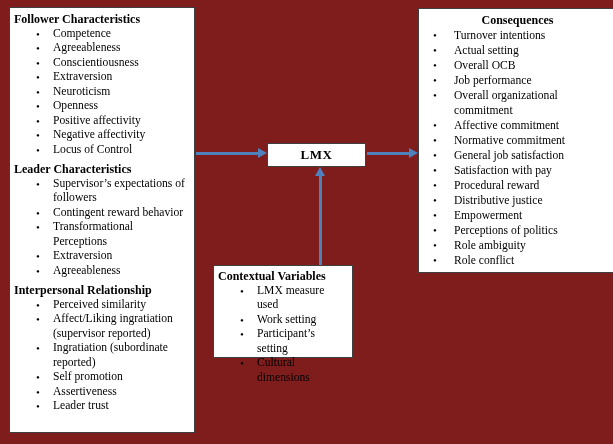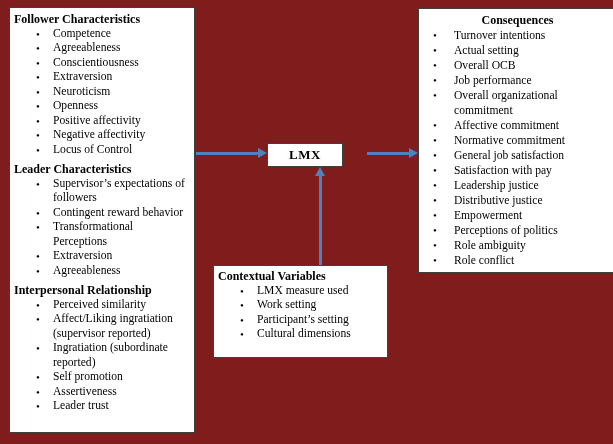--- a/index.html
+++ b/index.html
@@ -69,37 +69,37 @@
   }
   .right-box h3 { text-align: center; }
   .right-box ul { padding: 0 2px 0 10px; }
   .right-box li { line-height: 15px; }
   .right-box .bullet { flex: 0 0 21px; }
 
   
   .lmx-box {
     left: 267px;
     top: 143px;
-    width: 76px;
+    width: 99px;
     height: 24px;
     display: flex;
     align-items: center;
     justify-content: center;
   }
   .lmx-box span {
     font-weight: bold;
     font-size: 13px;
     letter-spacing: 0.5px;
   }
 
   
   .ctx-box {
     left: 213px;
     top: 265px;
-    width: 175px;
+    width: 140px;
     height: 93px;
     padding: 3px 8px 0 4px;
   }
 
   
   .arrow-line {
     position: absolute;
     background: var(--arrow-color, #4f81bd);
   }
   .arrow-head {
@@ -269,21 +269,21 @@
         <li>
           <span class="bullet">•</span>
           <span class="item-text">General job satisfaction</span>
         </li>
         <li>
           <span class="bullet">•</span>
           <span class="item-text">Satisfaction with pay</span>
         </li>
         <li>
           <span class="bullet">•</span>
-          <span class="item-text">Leadership justice</span>
+          <span class="item-text">Procedural reward</span>
         </li>
         <li>
           <span class="bullet">•</span>
           <span class="item-text">Distributive justice</span>
         </li>
         <li>
           <span class="bullet">•</span>
           <span class="item-text">Empowerment</span>
         </li>
         <li>

